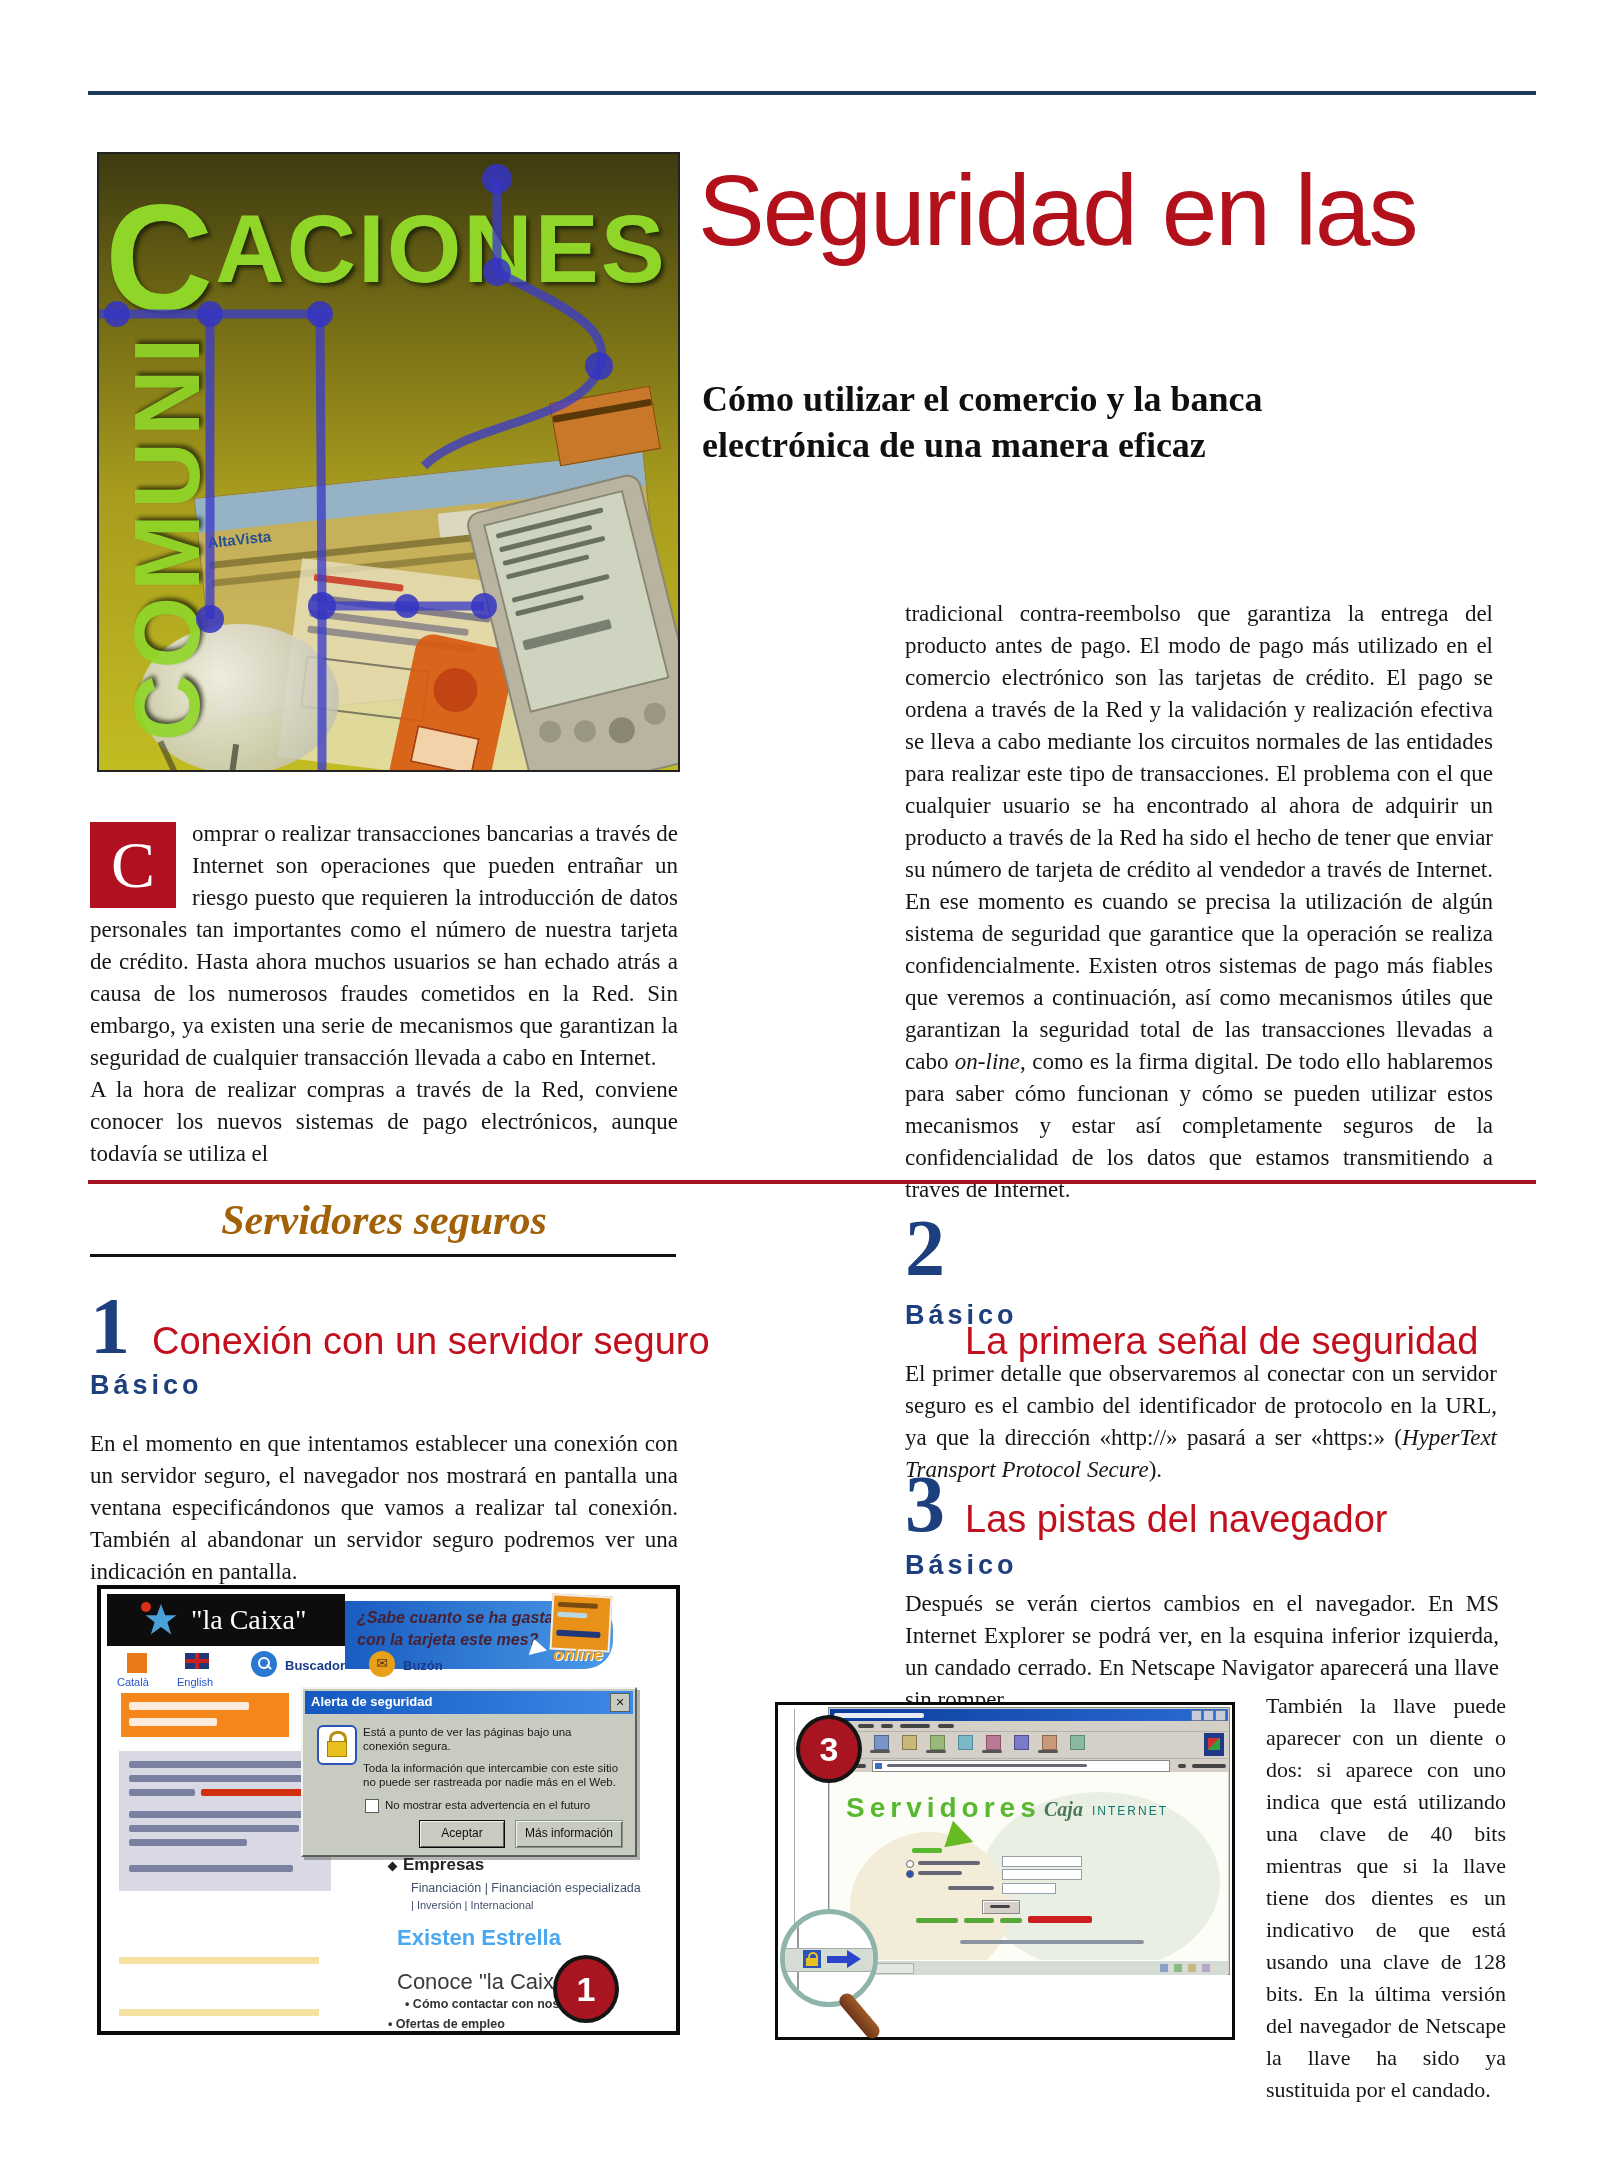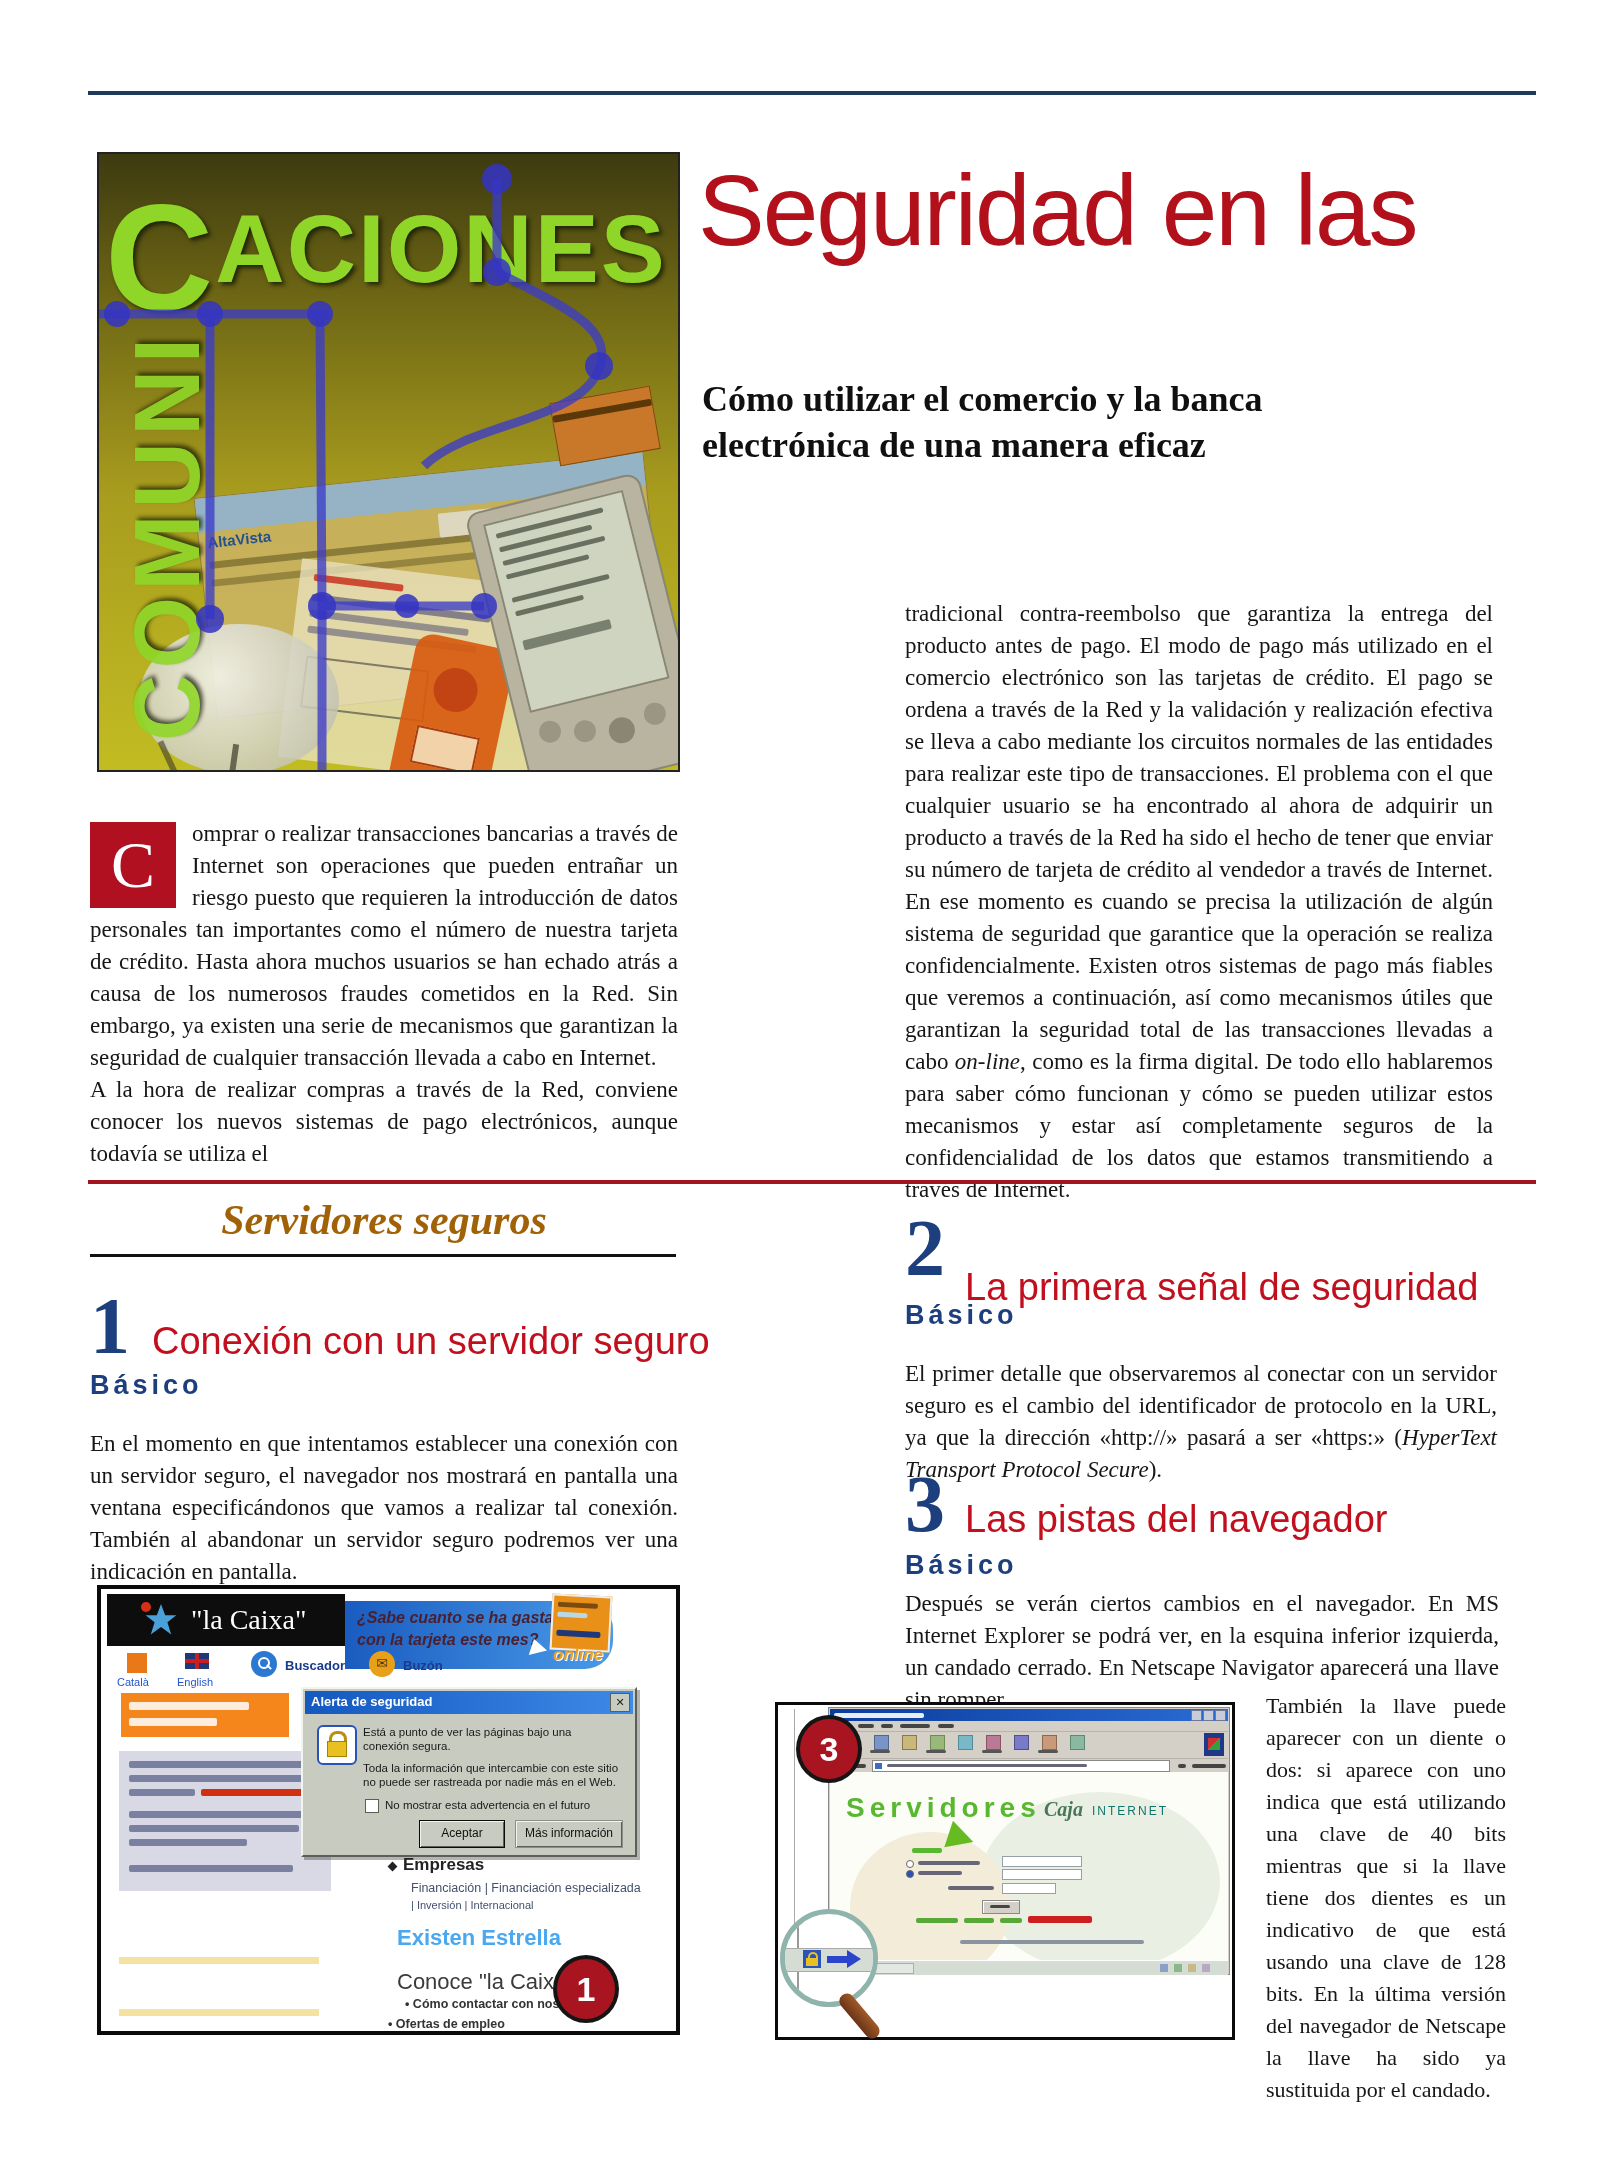--- a/index.html
+++ b/index.html
@@ -129,21 +129,21 @@
   <div class="rule" style="left:88px;top:1180px;width:1448px;height:4px;background:#a41420;"></div>
   <div class="abs divider-title" style="left:90px;top:1196px;width:588px;">Servidores seguros</div>
   <div class="rule" style="left:90px;top:1254px;width:586px;height:3px;background:#111;"></div>
 
   <div class="abs sec-num" style="left:90px;top:1286px;">1</div>
   <div class="abs sec-title" style="left:152px;top:1320px;">Conexión con un servidor seguro</div>
   <div class="abs sec-level" style="left:90px;top:1370px;">Básico</div>
   <div class="abs body-text" style="left:90px;top:1428px;width:588px;">En el momento en que intentamos establecer una conexión con un servidor seguro, el navegador nos mostrará en pantalla una ventana especificándonos que vamos a realizar tal conexión. También al abandonar un servidor seguro podremos ver una indicación en pantalla.</div>
 
   <div class="abs sec-num" style="left:905px;top:1208px;">2</div>
-  <div class="abs sec-title" style="left:965px;top:1266px;">La primera señal de seguridad</div>
+  <div class="abs sec-title" style="left:965px;top:1320px;">La primera señal de seguridad</div>
   <div class="abs sec-level" style="left:905px;top:1300px;">Básico</div>
   <div class="abs body-text" style="left:905px;top:1358px;width:592px;">
     <p><span>El primer detalle que observaremos al conectar con un servidor seguro es el cambio del identificador de protocolo en la URL, ya que la dirección «http://» pasará a ser «https:» (</span><i>HyperText Transport Protocol Secure</i><span>).</span></p>
   </div>
 
   <div class="abs sec-num" style="left:905px;top:1464px;">3</div>
   <div class="abs sec-title" style="left:965px;top:1498px;">Las pistas del navegador</div>
   <div class="abs sec-level" style="left:905px;top:1550px;">Básico</div>
   <div class="abs body-text" style="left:905px;top:1588px;width:594px;">Después se verán ciertos cambios en el navegador. En MS Internet Explorer se podrá ver, en la esquina inferior izquierda, un candado cerrado. En Netscape Navigator aparecerá una llave sin romper.</div>
   <div class="abs body-text" style="left:1266px;top:1690px;width:240px;font-size:22px;line-height:32px;">También la llave puede aparecer con un diente o dos: si aparece con uno indica que está utilizando una clave de 40 bits mientras que si la llave tiene dos dientes es un indicativo de que está usando una clave de 128 bits. En la última versión del navegador de Netscape la llave ha sido ya sustituida por el candado.</div>

